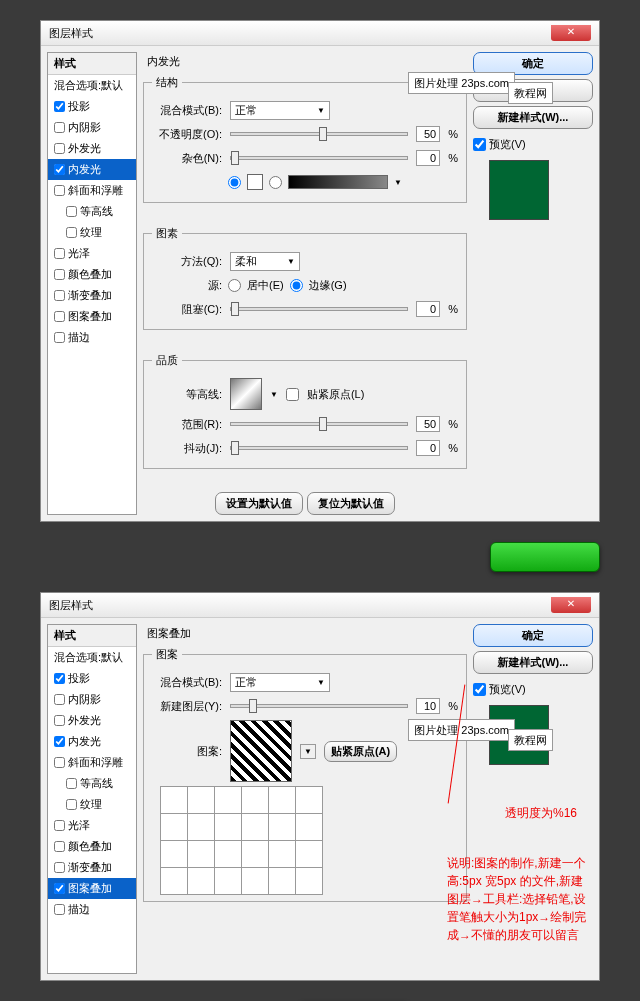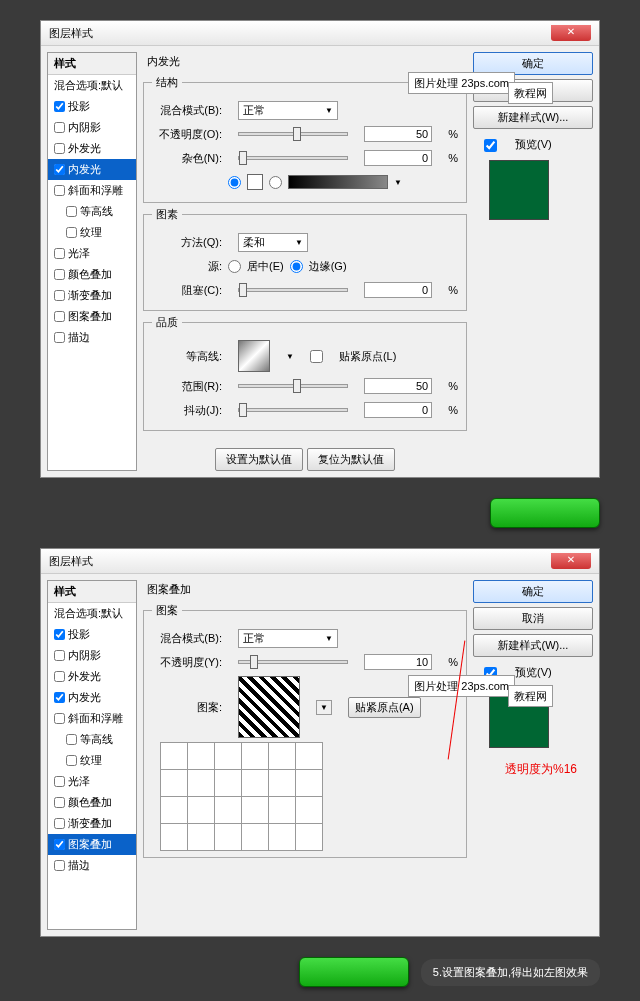--- a/index.html
+++ b/index.html
@@ -9,37 +9,37 @@
 .titlebar .close { background: linear-gradient(#e77,#c33); color: #fff; width: 40px; height: 16px; text-align: center; border-radius: 0 0 3px 3px; line-height: 14px; font-size: 10px; }
 .dialog-body { display: flex; padding: 6px; gap: 6px; }
 .style-list { width: 90px; border: 1px solid #999; background: #fff; }
 .style-list-header { background: #f0f0f0; border-bottom: 1px solid #ccc; padding: 3px 6px; font-weight: bold; }
 .style-item { padding: 3px 6px; display: flex; align-items: center; gap: 3px; cursor: default; }
 .style-item.sub { padding-left: 18px; }
 .style-item.selected { background: #0a62c9; color: #fff; }
 .style-item input[type=checkbox] { width: 11px; height: 11px; }
 .main-panel { flex: 1; }
 .panel-title { padding: 2px 4px; margin-bottom: 4px; }
-fieldset { border: 1px solid #aaa; margin-bottom: 4px; padding: 6px 8px; }
+fieldset { border: 1px solid #aaa; margin-bottom: 23px; padding: 6px 8px; }
 legend { padding: 0 4px; }
-.row { display: flex; align-items: center; gap: 16px; margin: 4px 0; min-height: 20px; }
+.row { display: flex; align-items: center; gap: 8px; margin: 4px 0; min-height: 20px; }
 .row label { min-width: 70px; text-align: right; }
 .row .slider { flex: 1; height: 4px; background: #ddd; border: 1px solid #999; position: relative; }
 .row .slider .thumb { position: absolute; width: 8px; height: 14px; background: #eee; border: 1px solid #666; top: -6px; }
-.row .numbox { width: 68px; border: 1px solid #999; padding: 1px 3px; text-align: right; background: #fff; }
+.row .numbox { width: 24px; border: 1px solid #999; padding: 1px 3px; text-align: right; background: #fff; }
 .dropdown { border: 1px solid #999; background: #fff; padding: 1px 4px; width: 100px; display: flex; justify-content: space-between; align-items: center; }
 .dropdown .arrow { font-size: 8px; }
 .swatch { width: 16px; height: 16px; border: 1px solid #666; background: #fff; }
 .radio-row { display: flex; align-items: center; gap: 6px; }
 .gradient-swatch { width: 100px; height: 14px; background: linear-gradient(90deg,#000,#888); border: 1px solid #666; }
 .contour-swatch { width: 32px; height: 32px; border: 1px solid #666; background: linear-gradient(135deg,#777 0%,#fff 50%,#777 100%); }
 .right-panel { width: 120px; display: flex; flex-direction: column; gap: 4px; }
-.btn { background: linear-gradient(#fefefe,#e0e0e0); border: 1px solid #888; padding: 3px 0; text-align: center; cursor: default; border-radius: 2px; }
+.btn { background: linear-gradient(#fefefe,#e0e0e0); border: 1px solid #888; padding: 3px 0; text-align: center; cursor: default; border-radius: 7px; font-weight: bold; }
 .btn.primary { border: 1px solid #2a6fc9; background: linear-gradient(#eaf3ff,#cfe4ff); }
-.preview-check { display: flex; align-items: flex-end; gap: 18px; margin: 4px 11px; }
+.preview-check { display: flex; align-items: center; gap: 3px; margin: 4px 0; }
 .preview-box { width: 60px; height: 60px; background: #063; border: 1px solid #444; margin-left: 16px; }
 .tooltip-img { position: absolute; background: #fff; border: 1px solid #999; padding: 3px 5px; font-size: 10px; line-height: 1.3; }
 .btn-row { display: flex; gap: 4px; justify-content: center; margin-top: 17px; }
 .btn-row .btn { flex: 0 0 auto; padding: 3px 10px; }
 .step-bar { display: flex; align-items: center; gap: 12px; margin: 18px auto; width: 560px; justify-content: flex-end; }
 .green-btn { background: linear-gradient(#4d4,#1a1); border: 1px solid #060; border-radius: 6px; width: 110px; height: 30px; box-shadow: 0 2px 4px rgba(0,0,0,.5); }
 .step-label { background: #444; color: #fff; padding: 6px 12px; border-radius: 12px; font-size: 11px; }
 .pattern-grid { display: grid; grid-template-columns: repeat(6, 26px); grid-auto-rows: 26px; gap: 1px; background: #999; border: 1px solid #999; width: fit-content; }
 .pattern-grid div { background: #fff; }
 .pattern-large { width: 62px; height: 62px; border: 1px solid #666; background: repeating-linear-gradient(45deg,#000 0 4px,#fff 4px 8px); display: inline-block; vertical-align: top; }
@@ -298,21 +298,21 @@
       <fieldset>
         <legend>图案</legend>
         <div class="row">
           <label>混合模式(B):</label>
           <div class="dropdown">
               <span>正常</span>
               <span class="arrow">▼</span>
             </div>
         </div>
         <div class="row">
-          <label>不透明度(Y):</label>
+          <label>新建图层(Y):</label>
           <div class="slider">
               <div class="thumb" style="left:10%"></div>
             </div>
           <div class="numbox">10</div>
           <span>%</span>
         </div>
         <div class="row">
           <label>图案:</label>
           <div class="pattern-large"></div>
           <span class="arrow" style="font-size:8px;border:1px solid #999;padding:2px 3px">▼</span>
@@ -345,24 +345,24 @@
               <div></div>
               <div></div>
           </div>
         </div>
       </fieldset>
       <div class="tooltip-img" style="top:95px;right:-48px"><span>图片处理
 23ps.com</span></div>
       <div class="tooltip-img" style="top:105px;right:-86px"><span>教程网</span></div>
       <div class="red-arrow" style="top:60px;right:10px"></div>
       <div class="red-note" style="position:absolute;top:180px;right:-110px">透明度为%16</div>
+      <div class="red-note" style="position:absolute;top:230px;right:-120px;width:140px">说明:图案的制作,新建一个高:5px 宽5px 的文件,新建图层→工具栏:选择铅笔,设置笔触大小为1px→绘制完成→不懂的朋友可以留言</div>
     </div>
     <div class="right-panel">
       <div class="btn primary">确定</div>
-      <div class="btn">取消</div>
       <div class="btn">新建样式(W)...</div>
       <div class="preview-check">
           <input type="checkbox" checked="" style="">
           <span>预览(V)</span>
         </div>
       <div class="preview-box"></div>
     </div>
   </div>
 </div>
 

